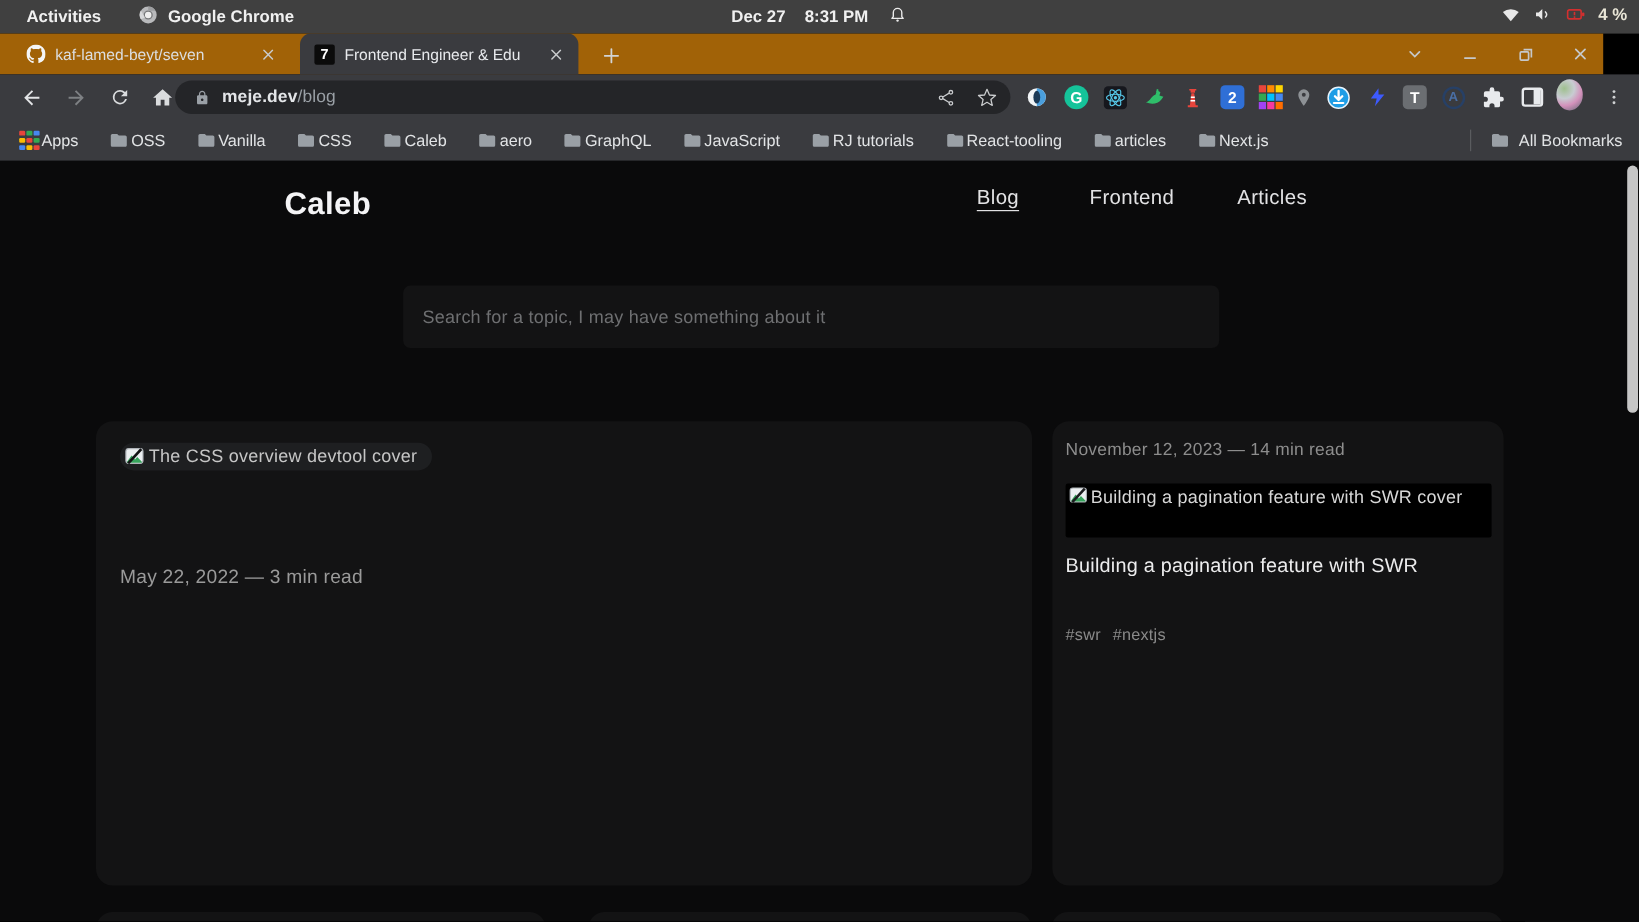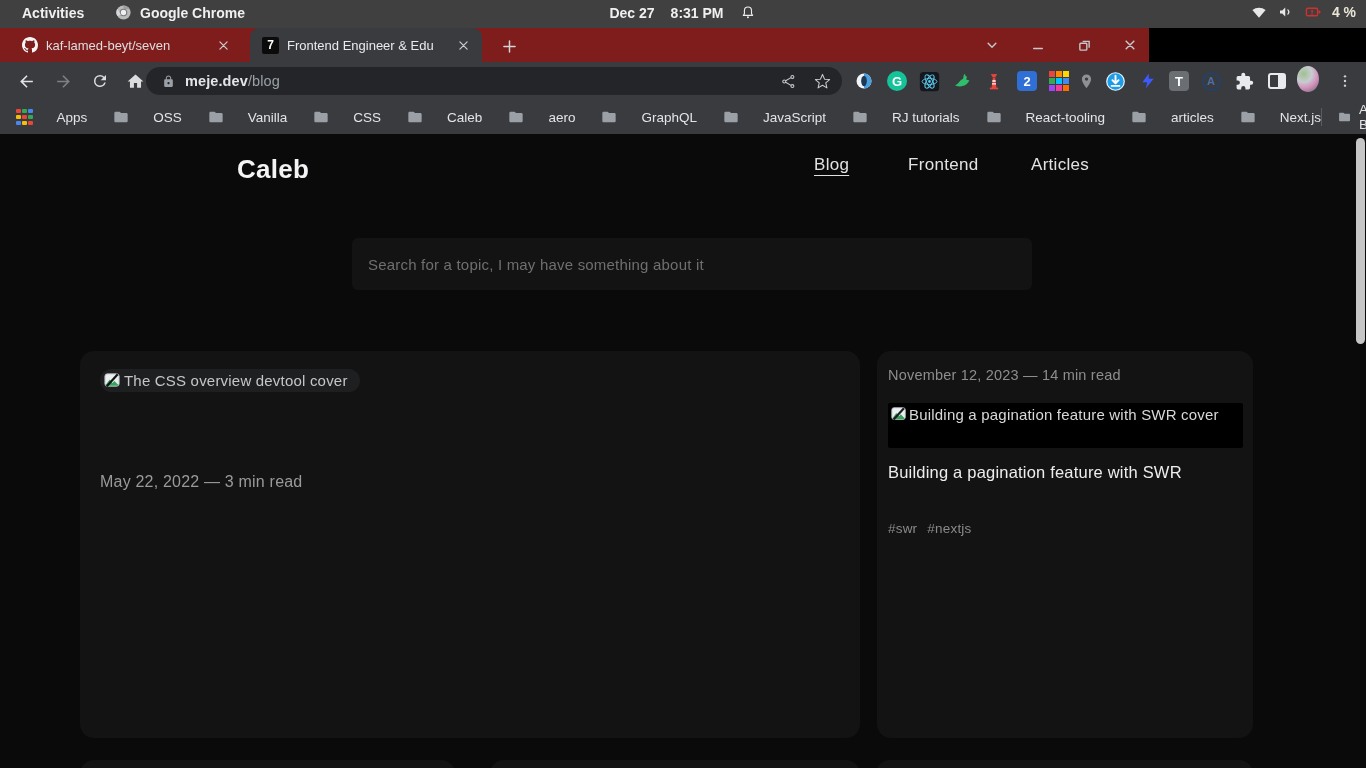--- a/index.html
+++ b/index.html
@@ -9,21 +9,21 @@
 
   
   .topbar { position:absolute; left:0; top:0; width:1366px; height:28px; background:#404040; color:#f0f0f0; }
   .topbar .activities { position:absolute; left:22px; top:5px; font-size:14px; font-weight:700; }
   .topbar .appfocus { position:absolute; left:115px; top:4px; display:flex; align-items:center; gap:8px; font-size:14px; font-weight:700; }
   .topbar .clock { position:absolute; left:50%; transform:translateX(-50%); top:4px; display:flex; align-items:center; gap:16px; font-size:14px; font-weight:700; }
   .topbar .sysicons { position:absolute; right:10px; top:3px; display:flex; align-items:center; gap:9px; }
   .topbar .battery-pct { font-size:14px; font-weight:700; color:#e9e6d7; }
 
   
-  .tabstrip { position:absolute; left:0; top:28px; width:1149px; height:34px; background:#7f1d1d; }
+  .tabstrip { position:absolute; left:0; top:28px; width:1336px; height:34px; background:#a16207; }
   .tab { position:absolute; top:0; height:34px; display:flex; align-items:center; font-size:13px; color:#dcdee0; }
   .tab .title { white-space:nowrap; overflow:hidden; max-width:160px; }
   .tab.inactive { left:10px; width:232px; padding:0 10px 0 12px; }
   .tab.active { left:250px; width:232px; padding:0 10px 0 12px; background:#3a3b3f; border-radius:9px 9px 0 0; color:#e8eaed; }
   .tab .fav { margin-right:8px; flex:0 0 auto; }
   .fav7 { width:17px; height:17px; background:#0b0b0b; border-radius:2px; color:#fff; font-size:12px; font-weight:700; display:flex; align-items:center; justify-content:center; }
   .tab-close { margin-left:auto; width:18px; height:18px; display:flex; align-items:center; justify-content:center; border-radius:50%; }
   .newtab-btn { position:absolute; left:496px; top:5px; width:26px; height:26px; display:flex; align-items:center; justify-content:center; border-radius:50%; }
   .strip-right { position:absolute; right:8px; top:0; height:34px; display:flex; align-items:center; gap:24px; }
   .winbtn { width:22px; height:22px; display:flex; align-items:center; justify-content:center; }
@@ -46,36 +46,36 @@
   .acirc { background:transparent; border:2px solid #274066; border-radius:50%; color:#4a6fa5; font-size:11px; width:19px; height:19px; }
   .colorgrid { display:grid; grid-template-columns:repeat(3,6px); grid-template-rows:repeat(3,6px); gap:1px; }
   .colorgrid div { width:6px; height:6px; }
   .avatar { width:26px; height:26px; border-radius:50%; background:
       radial-gradient(circle at 30% 30%, #9fc08f 0%, #c8ccd2 35%, #d391bb 60%, #5a6570 100%); }
   .sidepanel-icon { width:18px; height:16px; border:2px solid #e8eaed; border-radius:3px; position:relative; }
   .sidepanel-icon::after { content:""; position:absolute; right:0; top:0; width:6px; height:12px; background:#e8eaed; }
 
   
   .bookmarks { position:absolute; left:0; top:100px; width:1366px; height:34px; background:#3a3b3f; display:flex; align-items:center; font-size:13.5px; color:#e2e4e6; }
-  .bm { display:flex; align-items:center; gap:24px; margin-left:26px; white-space:nowrap; }
+  .bm { display:flex; align-items:center; gap:2px; margin-left:26px; white-space:nowrap; }
   .bm:first-child { margin-left:16px; }
   .bm-right { margin-left:auto; display:flex; align-items:center; padding-right:14px; }
   .bm-sep { width:1px; height:18px; background:#5a5c5f; margin-right:16px; }
   .appsgrid { display:grid; grid-template-columns:repeat(3,4.5px); grid-template-rows:repeat(3,4.5px); gap:1.5px; }
   .appsgrid div { width:4.5px; height:4.5px; border-radius:1px; }
 
   
   .page { position:absolute; left:0; top:134px; width:1366px; height:634px; background:#0a0a0b; overflow:hidden; }
   .logo { position:absolute; left:237px; top:20px; font-size:26px; font-weight:700; color:#f4f4f6; letter-spacing:.3px; }
   .nav { position:absolute; top:21px; left:0; width:1366px; height:30px; }
   .nav a { position:absolute; font-size:17px; color:#e2e2e4; text-decoration:none; letter-spacing:.3px; }
   .nav a.active { text-decoration:underline; text-underline-offset:5px; }
   .nav-blog { left:814px; } .nav-projects { left:908px; } .nav-articles { left:1031px; }
 
-  .searchbox { position:absolute; left:352px; top:104px; width:680px; height:52px; background:#131314; border-radius:6px; }
+  .searchbox { position:absolute; left:336px; top:104px; width:680px; height:52px; background:#131314; border-radius:6px; }
   .searchbox input { width:100%; height:100%; background:transparent; border:none; outline:none; padding:0 16px; font-size:15px; color:#cfcfcf; font-family:inherit; letter-spacing:.2px; }
   .searchbox input::placeholder { color:#6e6f71; }
 
   .card { position:absolute; background:#131314; border-radius:14px; }
   .card-a { left:80px; top:217px; width:780px; height:387px; }
   .card-b { left:877px; top:217px; width:376px; height:387px; }
 
   .alt-pill { position:absolute; left:20px; top:18px; display:inline-flex; align-items:center; gap:2px; background:#1e1f21; border-radius:12px; padding:2px 12px 2px 3px; font-size:15px; color:#c6c6c6; letter-spacing:.2px; }
   .card-a h1 { position:absolute; left:20px; top:54px; font-size:31px; font-weight:700; color:#f5f5f7; letter-spacing:.4px; }
   .card-a .meta { position:absolute; left:20px; top:122px; font-size:16px; color:#9a9a9a; letter-spacing:.2px; }

